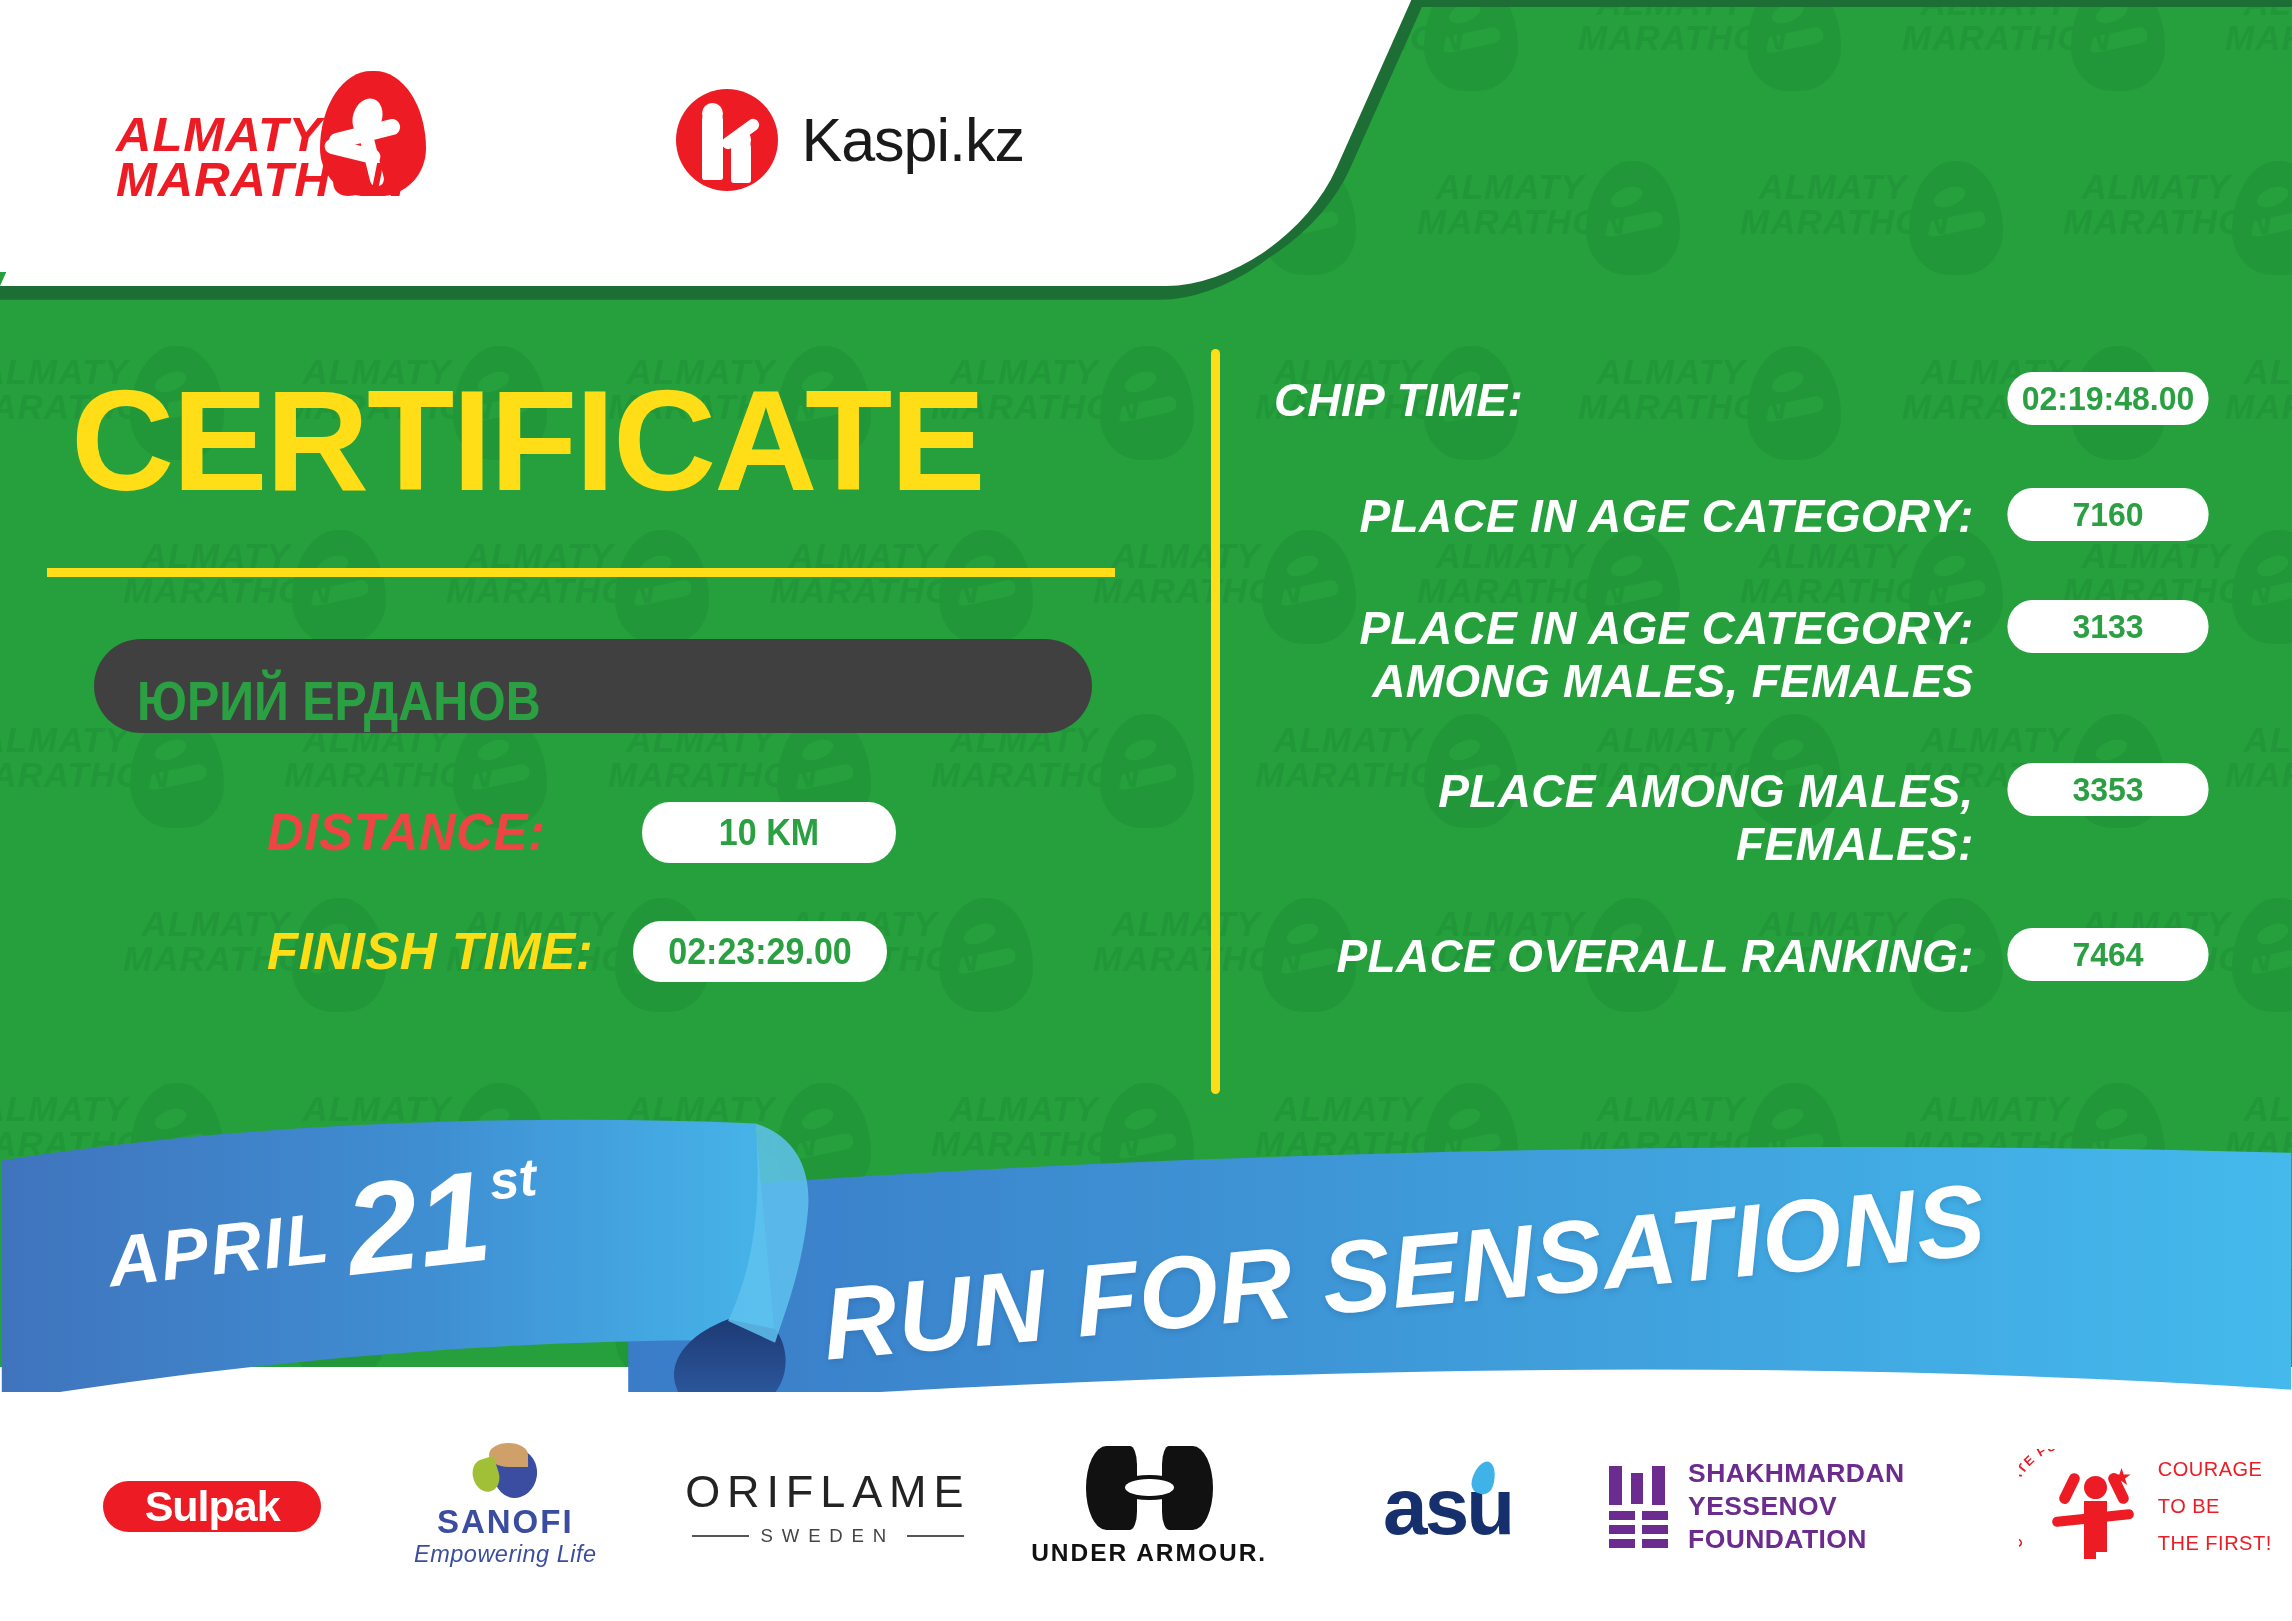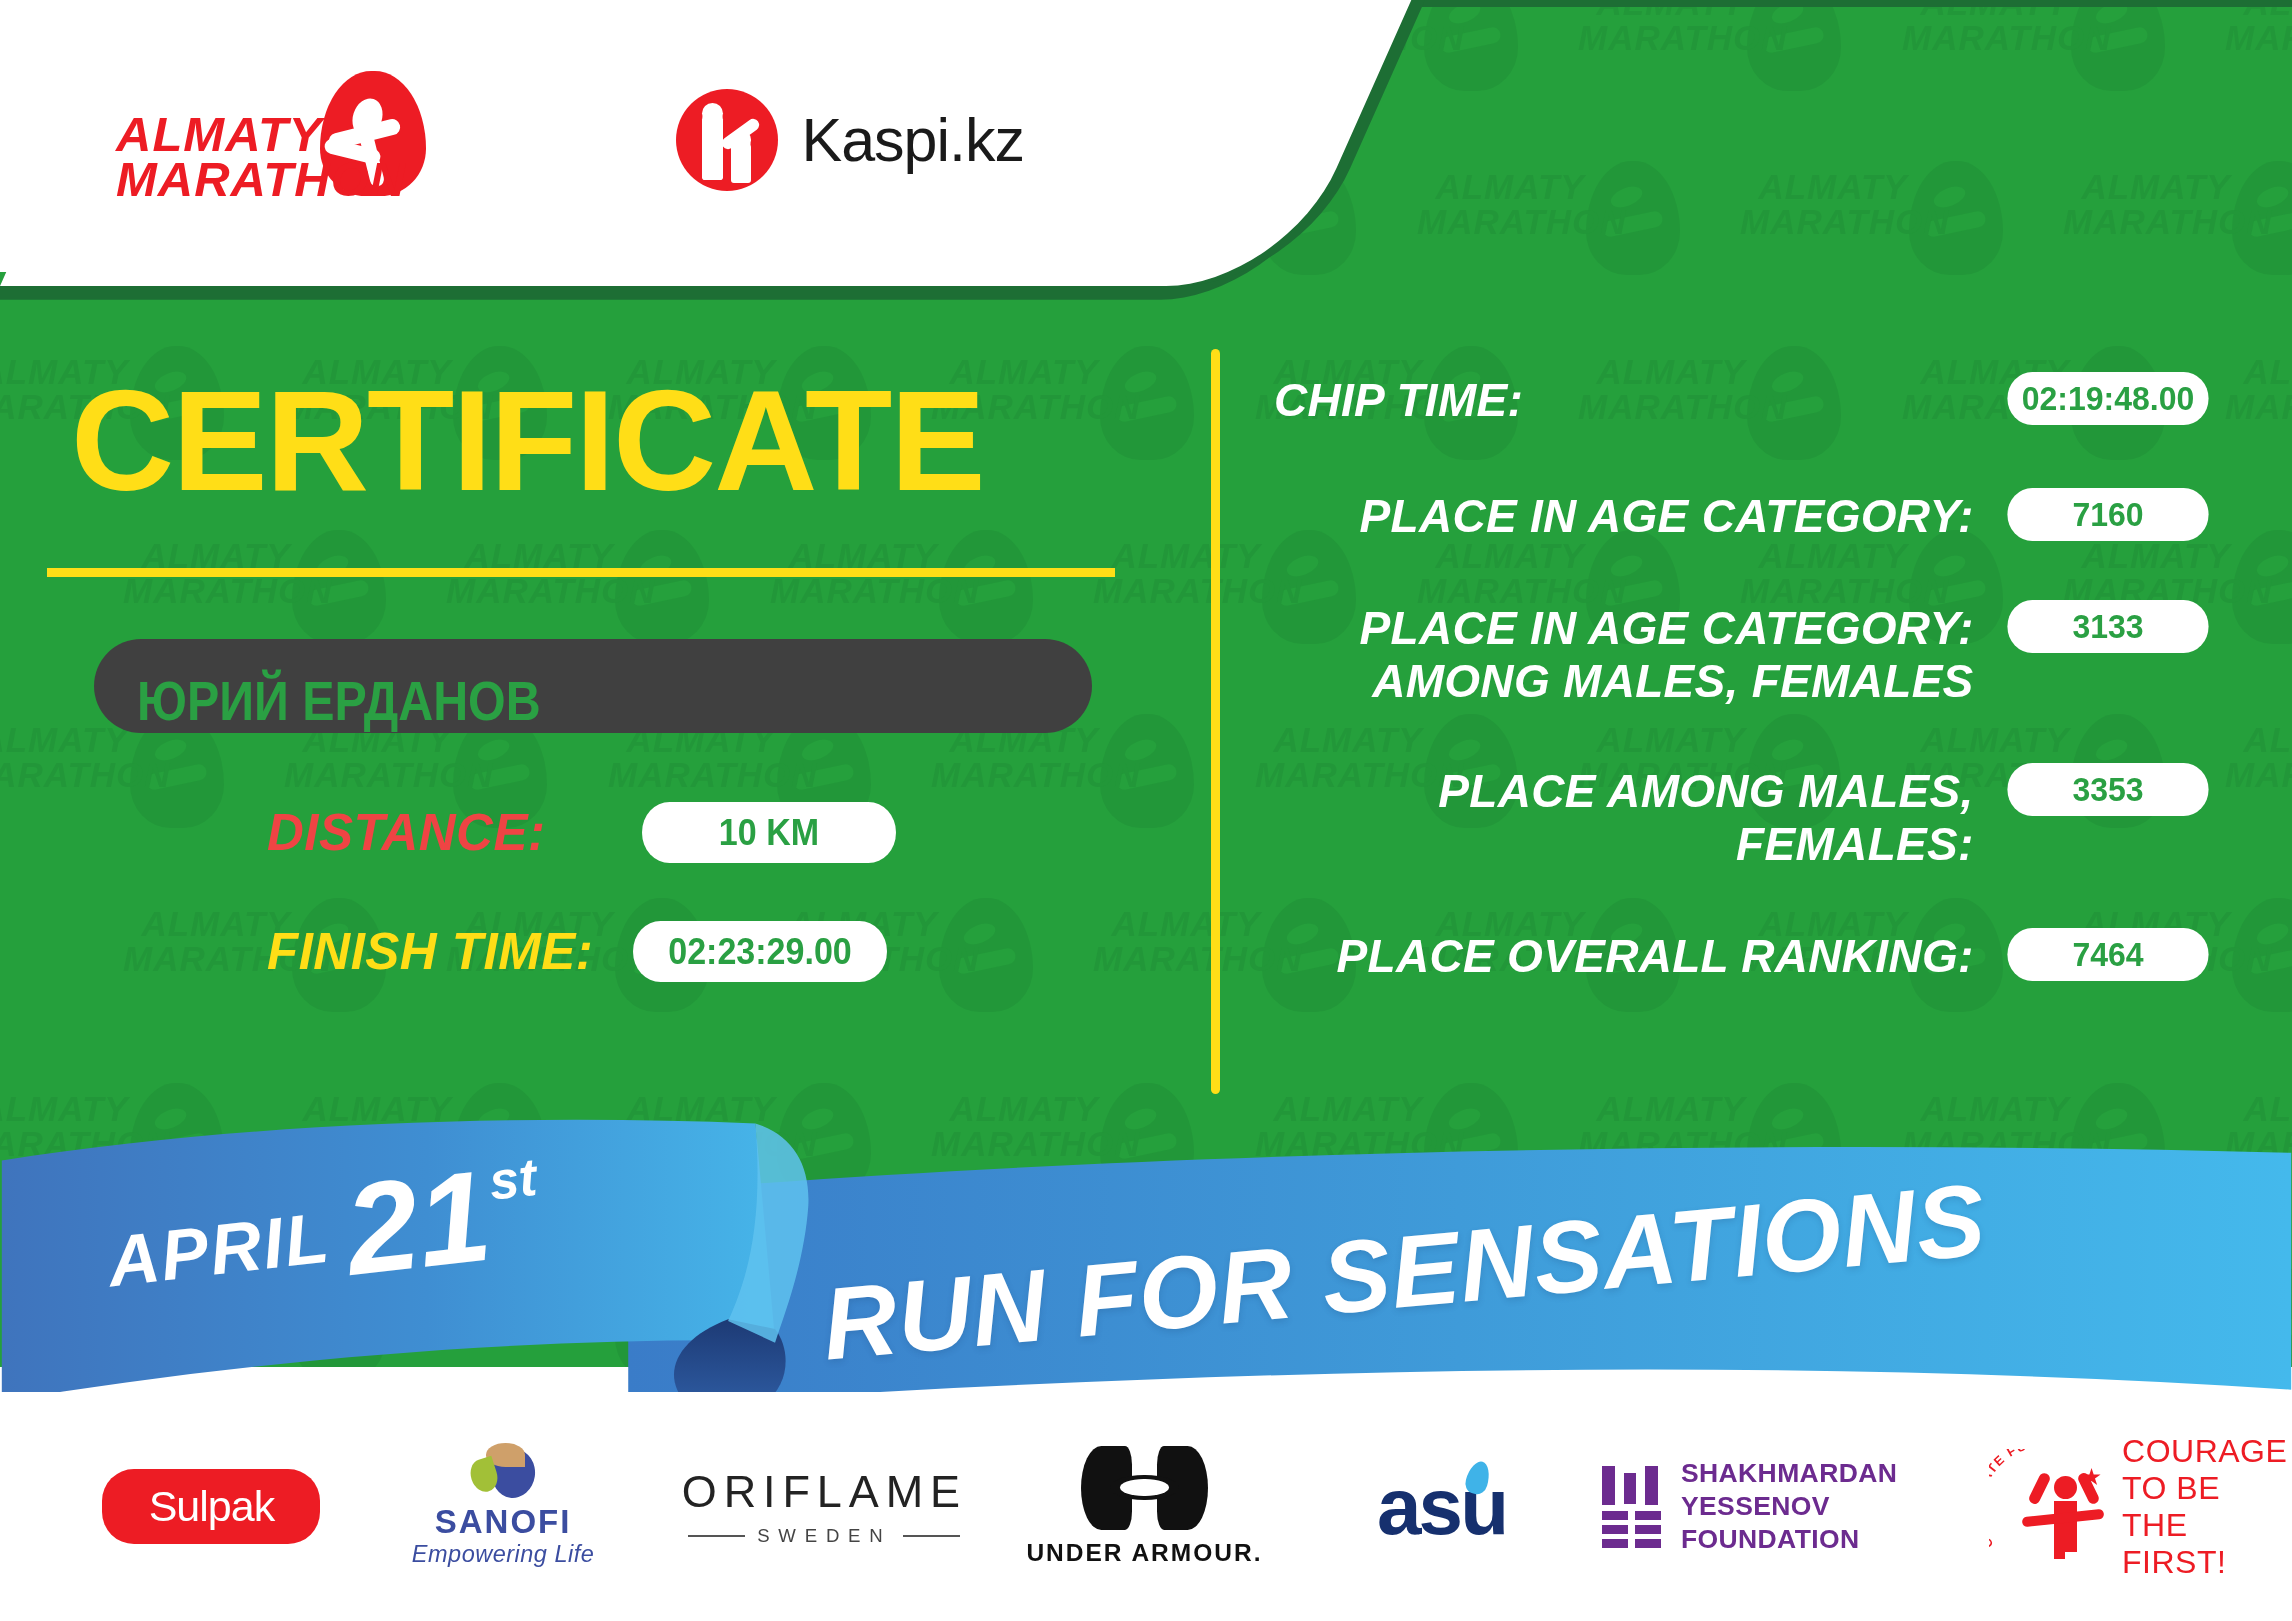--- a/index.html
+++ b/index.html
@@ -218,23 +218,23 @@
   .sponsors{
     position:absolute;left:0;top:1392px;width:2293px;height:229px;
     background:#ffffff;
     display:flex;align-items:center;
   }
   .sp{position:relative;height:147px;display:flex;align-items:center;justify-content:center;}
 
   
   #sp-sulpak{width:323px;margin-left:69px;}
   .sulpak{
-    width:218px;height:75px;background:#ed1c24;border-radius:32px;
+    width:218px;height:51px;background:#ed1c24;border-radius:32px;
     display:flex;align-items:center;justify-content:center;
-    color:#fff;font-size:43px;font-weight:normal;letter-spacing:-1px;
+    color:#fff;font-size:43px;font-weight:bold;letter-spacing:-1px;
   }
   
   #sp-sanofi{width:294px;margin-left:19.6px;flex-direction:column;}
   .sanofi-mark{position:relative;width:76px;height:55px;margin-bottom:3.9px;}
   .sanofi-mark .blue{position:absolute;right:5.9px;top:3.9px;width:43px;height:49px;background:#3b4da0;border-radius:0 50% 50% 50%;transform:rotate(8deg);}
   .sanofi-mark .tan{position:absolute;right:15.7px;top:-2px;width:39px;height:23.5px;background:#cfa06a;border-radius:50% 50% 0 50%;}
   .sanofi-mark .grn{position:absolute;left:5.9px;top:13.7px;width:25.5px;height:33px;background:#a2c037;border-radius:50% 0 50% 50%;transform:rotate(-18deg);}
   .sanofi-name{color:#3b4da0;font-size:33px;font-weight:bold;letter-spacing:2px;line-height:35px;}
   .sanofi-tag{color:#3b4da0;font-size:23.5px;font-style:italic;letter-spacing:0.5px;margin-top:2px;}
   
@@ -274,21 +274,21 @@
   .cou-mark{position:relative;width:123px;height:116px;}
   .cou-arc{position:absolute;left:0;top:0;width:123px;height:116px;}
   .cou-fig{position:absolute;left:43px;top:17.6px;width:69px;height:90px;}
   .cou-fig .head{position:absolute;left:21.6px;top:9.8px;width:23.5px;height:23.5px;background:#ed1c24;border-radius:50%;}
   .cou-fig .body{position:absolute;left:21.6px;top:35px;width:23.5px;height:51px;background:#ed1c24;}
   .cou-fig .leg{position:absolute;left:21.6px;top:69px;width:11.8px;height:23.5px;background:#ed1c24;}
   .cou-fig .al{position:absolute;left:2px;top:5.9px;width:10.8px;height:33px;background:#ed1c24;border-radius:5.9px;transform:rotate(26deg);}
   .cou-fig .ar{position:absolute;left:51px;top:5.9px;width:10.8px;height:33px;background:#ed1c24;border-radius:5.9px;transform:rotate(-26deg);}
   .cou-fig .band{position:absolute;left:-9.8px;top:47px;width:82px;height:9.8px;background:#ed1c24;border-radius:4.9px;transform:rotate(-6deg);}
   .cou-fig .star{position:absolute;left:49px;top:0px;color:#ed1c24;font-size:23.5px;line-height:23.5px;}
-  .cou-txt{color:#ed1c24;font-size:32px;line-height:37px;letter-spacing:0.5px;}
+  .cou-txt{color:#ed1c24;font-size:20px;line-height:37px;letter-spacing:0.5px;}
 </style>
 </head>
 <body>
 
 <div id="page">
 
   <div class="green-body">
     <div class="wm-layer" id="wm-layer">
         <div class="wm" style="left: 0px; top: 0px;">
           <span class="wm-drop"></span>

